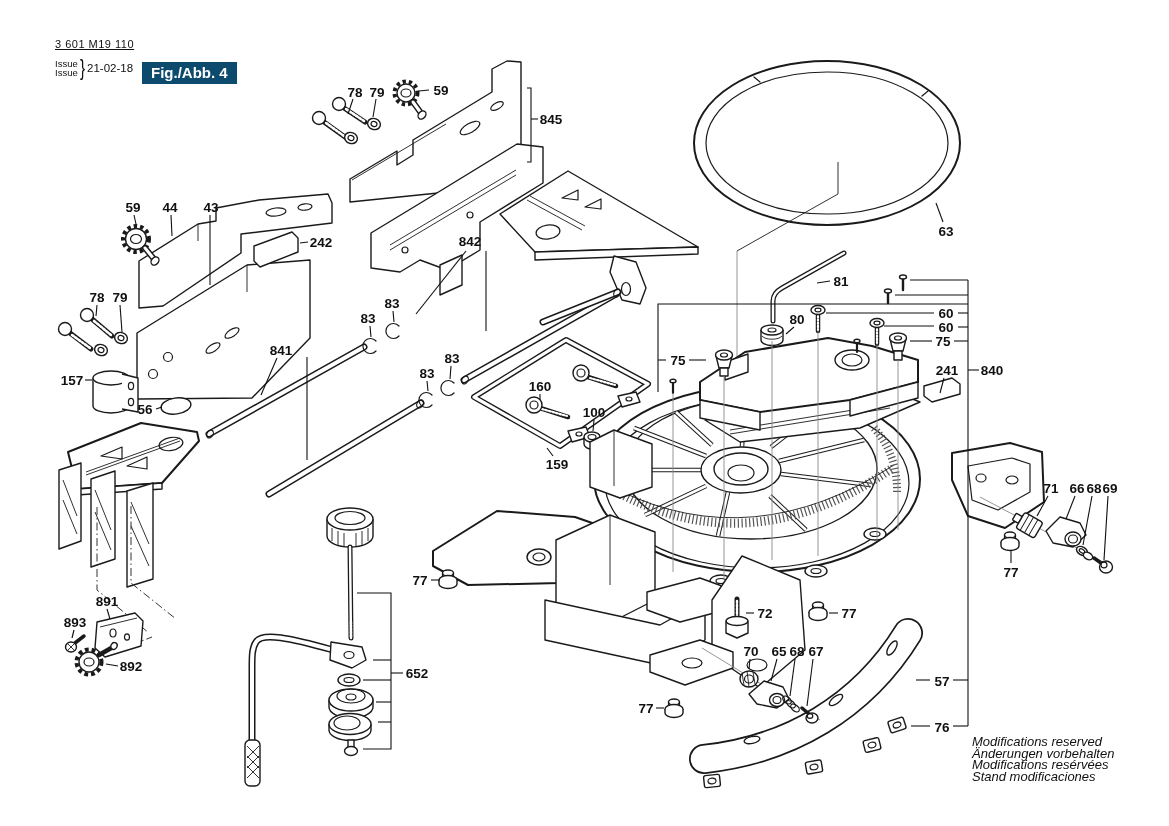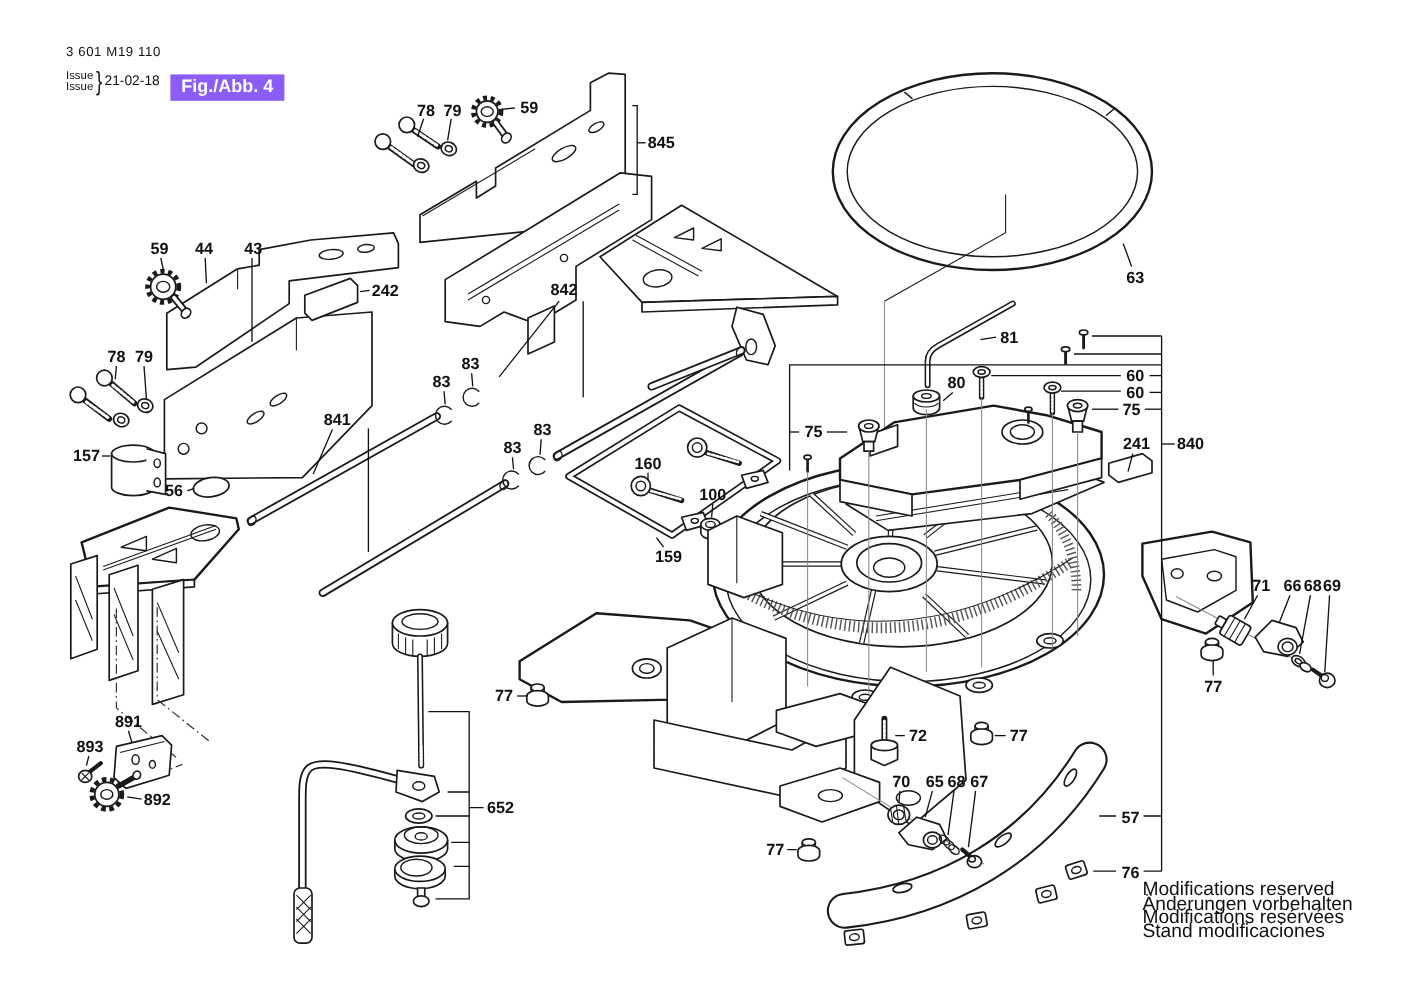--- a/index.html
+++ b/index.html
@@ -16,28 +16,28 @@
   .tubeB { fill:none; stroke:#1a1a1a; stroke-linejoin:round; stroke-linecap:round; }
   .tubeW { fill:none; stroke:#ffffff; stroke-linejoin:round; stroke-linecap:round; }
   .scallop { fill:none; stroke:#1a1a1a; }
   .dashdot { fill:none; stroke:#333; stroke-width:1; stroke-dasharray:8 3 1.5 3; }
   .ticks { fill:none; stroke:#555; stroke-dasharray:1.2 2.6; }
   .leader  { fill:none; stroke:#111; stroke-width:1.1; }
   .callout { font:bold 13.5px "Liberation Sans", sans-serif; fill:#111; text-anchor:middle; }
 
   
   #header { position:absolute; left:55px; top:38px; color:#111; }
-  #part-number { font-size:11px; letter-spacing:0.5px; }
+  #part-number { font-size:11px; letter-spacing:0.5px;text-decoration:underline; }
   #issue-row { display:flex; align-items:center; margin-top:5px; }
   #issue-col { font-size:9.5px; line-height:9.5px; }
   #issue-brace { font-size:22px; font-weight:400; margin:0 1px 0 1px; transform:scaleX(0.7); }
   #issue-date { font-size:11.5px;text-align:right; }
-  #fig-box { position:absolute; left:142px; top:62px; background:#8b5cf6; color:#fff;
+  #fig-box { position:absolute; left:142px; top:62px; background:#0c4a6e; color:#fff;
              font-size:15px; font-weight:bold; padding:2px 9px 3px 9px; }
-  #footer { position:absolute; left:952px; top:736px; font-size:16px; line-height:11.5px; color:#111; }
+  #footer { position:absolute; left:972px; top:736px; font-size:13px; line-height:11.5px; color:#111;font-style:italic; }
 </style>
 </head>
 <body>
 
 <div id="page">
 
 <svg id="diagram-svg" width="1169" height="826" viewBox="0 0 1169 826">
 
   <g>
     <ellipse class="o2" cx="827" cy="143" rx="133" ry="82"></ellipse>

